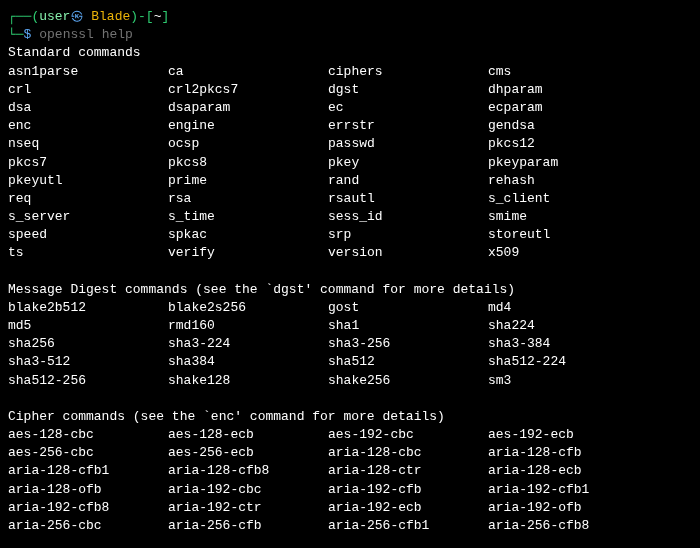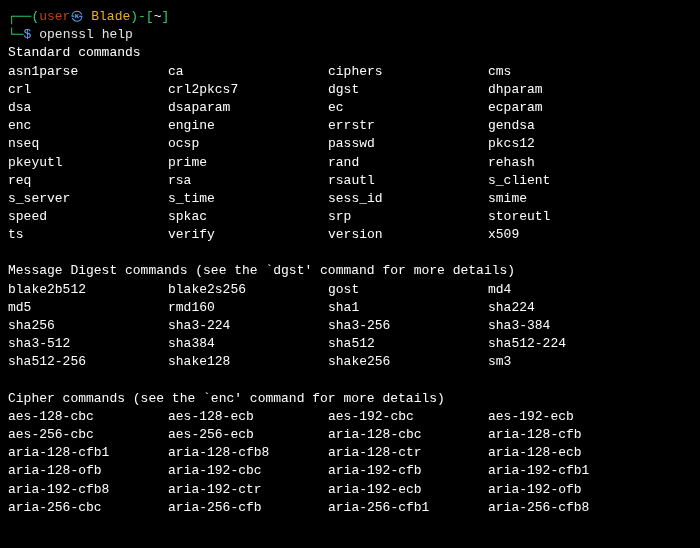--- a/index.html
+++ b/index.html
@@ -18,36 +18,36 @@
       height: 548px;
       overflow: hidden;
     }
     .prompt-line {
       white-space: pre;
     }
     .prompt-paren {
       color: #2ecc71;
     }
     .prompt-user {
-      color: #c2410c;
+      color: #86efac;
     }
     .prompt-host {
       color: #eab308;
     }
     .prompt-at {
       color: #5da9f6;
     }
     .prompt-path {
       color: #fff;
     }
     .prompt-dollar {
       color: #5da9f6;
     }
     .prompt-cmd {
-      color: #e5e5e5;
+      color: #737373;
     }
     .section-header {
       white-space: pre;
     }
     .cmd-row {
       white-space: pre;
     }
     .col {
       display: inline-block;
     }
@@ -63,20 +63,21 @@
 <div class="prompt-line"><span class="prompt-paren">┌──(</span><span class="prompt-user">user</span><span class="prompt-at">㉿</span><span class="prompt-host"> </span><span class="prompt-host">Blade</span><span class="prompt-paren">)-[</span><span class="prompt-path">~</span><span class="prompt-paren">]</span></div>
 <div class="prompt-line"><span class="prompt-paren">└─</span><span class="prompt-dollar">$</span><span> </span><span class="prompt-cmd">openssl help</span></div>
 
 <div class="section-header">Standard commands</div>
 <div id="standard-rows">
     <div class="cmd-row"><span class="col c1">asn1parse</span><span class="col c2">ca</span><span class="col c3">ciphers</span><span class="col c4">cms</span></div>
     <div class="cmd-row"><span class="col c1">crl</span><span class="col c2">crl2pkcs7</span><span class="col c3">dgst</span><span class="col c4">dhparam</span></div>
     <div class="cmd-row"><span class="col c1">dsa</span><span class="col c2">dsaparam</span><span class="col c3">ec</span><span class="col c4">ecparam</span></div>
     <div class="cmd-row"><span class="col c1">enc</span><span class="col c2">engine</span><span class="col c3">errstr</span><span class="col c4">gendsa</span></div>
     <div class="cmd-row"><span class="col c1">nseq</span><span class="col c2">ocsp</span><span class="col c3">passwd</span><span class="col c4">pkcs12</span></div>
+    <div class="cmd-row"><span class="col c1">pkcs7</span><span class="col c2">pkcs8</span><span class="col c3">pkey</span><span class="col c4">pkeyparam</span></div>
     <div class="cmd-row"><span class="col c1">pkeyutl</span><span class="col c2">prime</span><span class="col c3">rand</span><span class="col c4">rehash</span></div>
     <div class="cmd-row"><span class="col c1">req</span><span class="col c2">rsa</span><span class="col c3">rsautl</span><span class="col c4">s_client</span></div>
     <div class="cmd-row"><span class="col c1">s_server</span><span class="col c2">s_time</span><span class="col c3">sess_id</span><span class="col c4">smime</span></div>
     <div class="cmd-row"><span class="col c1">speed</span><span class="col c2">spkac</span><span class="col c3">srp</span><span class="col c4">storeutl</span></div>
     <div class="cmd-row"><span class="col c1">ts</span><span class="col c2">verify</span><span class="col c3">version</span><span class="col c4">x509</span></div>
   </div>
 
 <div class="blank"></div>
 
 <div class="section-header">Message Digest commands (see the `dgst' command for more details)</div>

